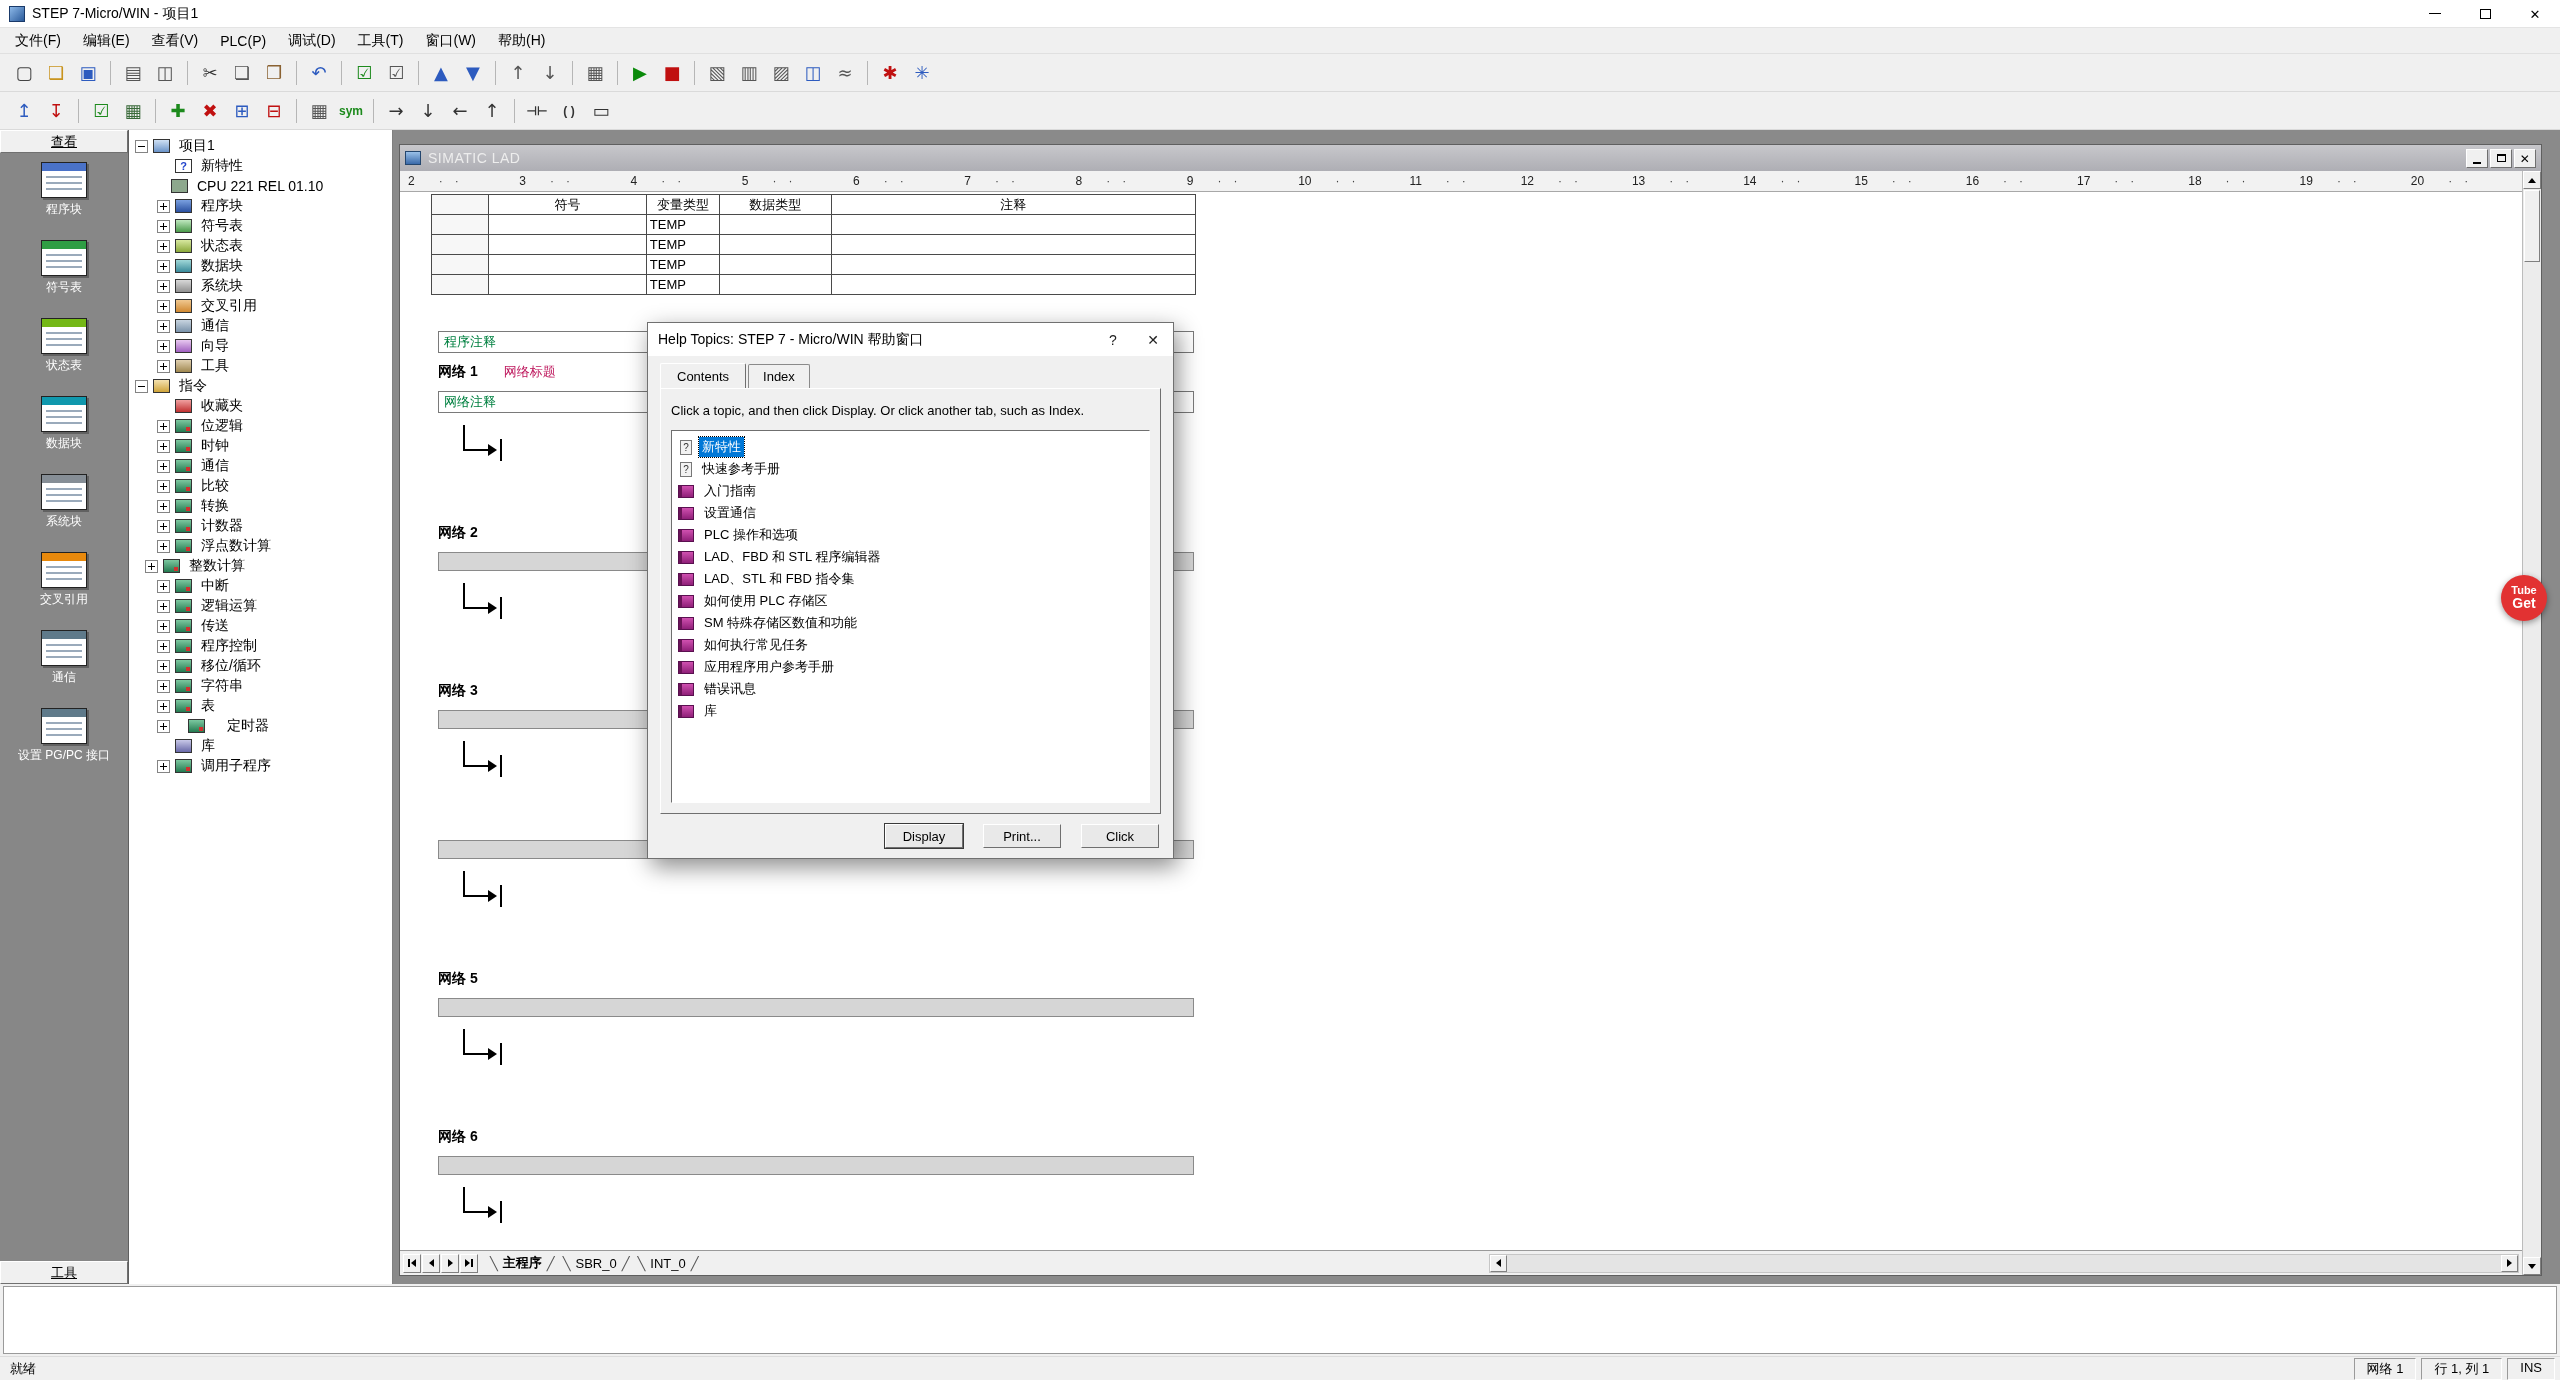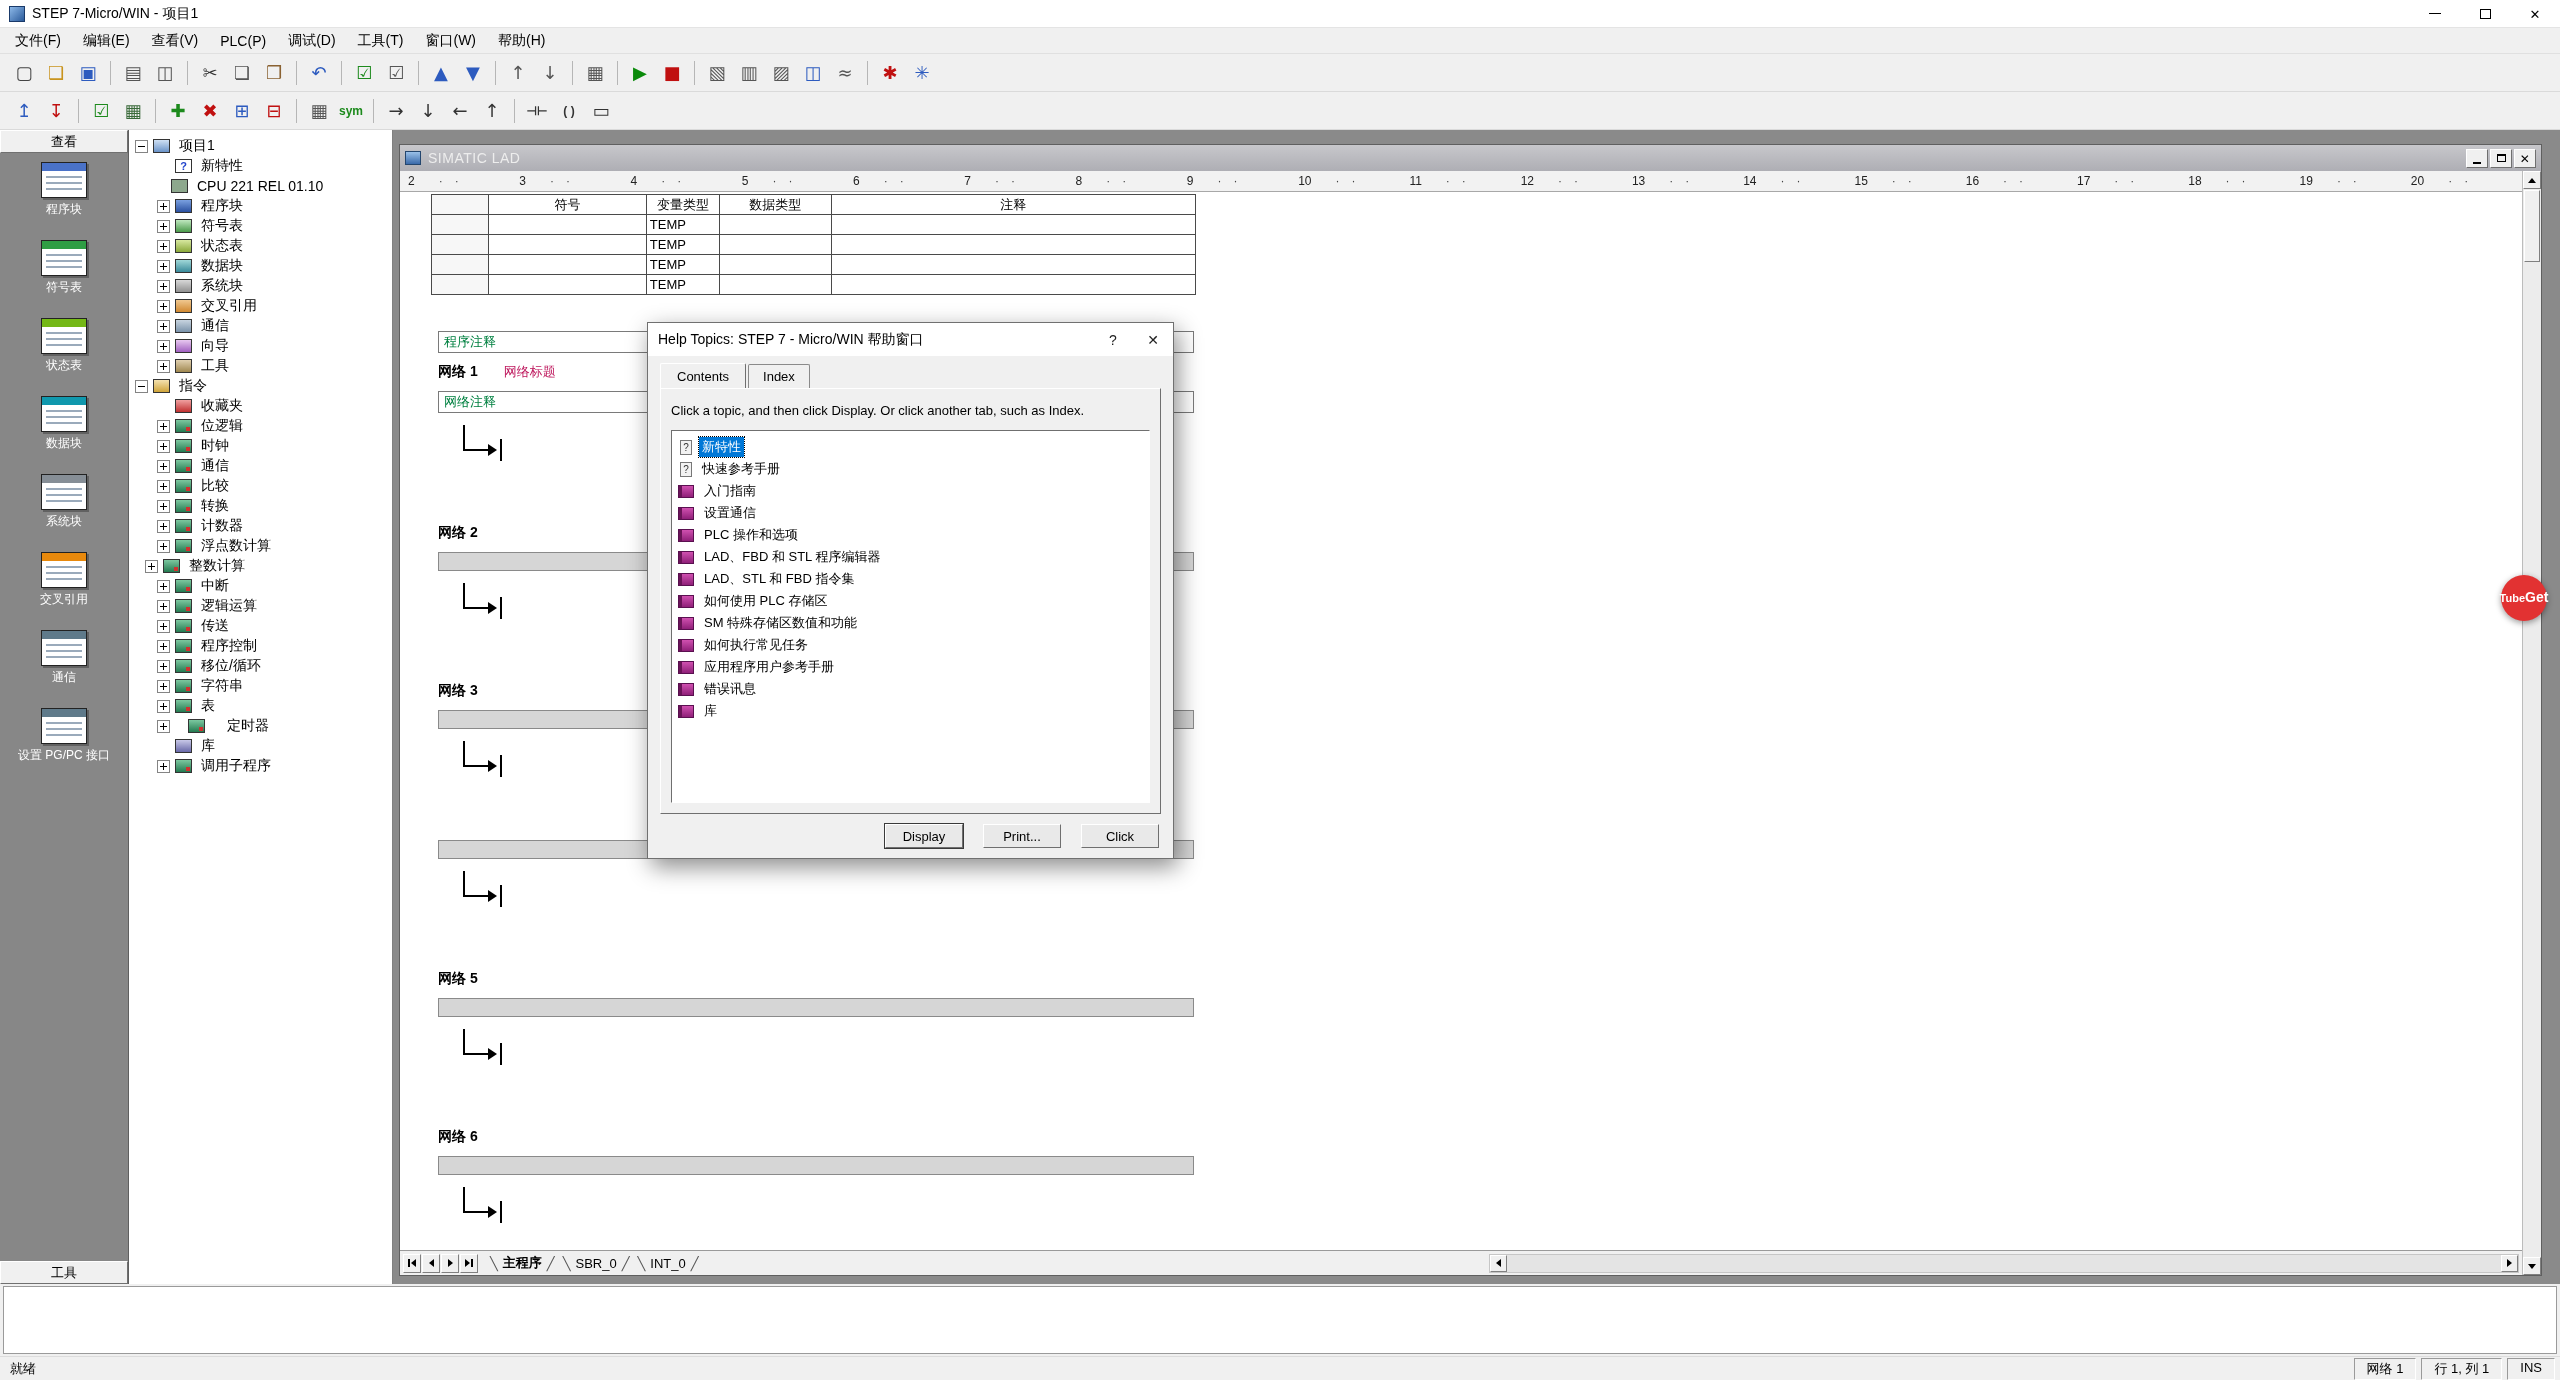--- a/index.html
+++ b/index.html
@@ -28,21 +28,21 @@
   .tb-btn { width:30px; height:30px; margin:0 1px; background:transparent; border:1px solid transparent; display:flex; align-items:center; justify-content:center; padding:0; cursor:default; }
   .tb-glyph { font-size:18px; line-height:1; font-family:"DejaVu Sans",sans-serif; }
   .tb-text { font-size:12px; font-weight:bold; font-family:"Liberation Sans",sans-serif; }
   .tb-sep { width:1px; height:24px; background:#b6b6b6; margin:0 6px; }
 
   
   .main { display:flex; height:1154px; background:#f0f0f0; }
 
   
   .navbar { width:129px; background:#878787; display:flex; flex-direction:column; border-right:1px solid #5f5f5f; }
-  .nav-header,.nav-footer { height:23px; flex:none; background:#f0f0f0; border:1px solid; border-color:#ffffff #707070 #707070 #ffffff; font-size:13px; display:flex; align-items:center; justify-content:center; }
+  .nav-header,.nav-footer { height:23px; flex:none; background:#f0f0f0; border:1px solid; border-color:#ffffff #707070 #707070 #ffffff; font-size:13px; display:flex; align-items:center; justify-content:center;text-decoration:underline; }
   .nav-footer { margin-top:auto; }
   .sb-item { height:78px; display:flex; flex-direction:column; align-items:center; padding-top:9px; }
   .sb-ico { width:46px; height:36px; background:#fff; border:1px solid #222; position:relative; box-shadow:2px 2px 0 rgba(0,0,0,.28); flex:none; }
   .sb-ico::before { content:""; position:absolute; left:0; right:0; top:0; height:8px; background:var(--accent,#4a72c8); }
   .sb-ico::after { content:""; position:absolute; left:4px; right:4px; top:13px; height:17px;
     background:repeating-linear-gradient(180deg,#9aaabb 0 2px,transparent 2px 6px); }
   .sb-label { margin-top:4px; font-size:12px; color:#ffffff; text-align:center; line-height:1.2; padding:0 2px; }
 
   
   .tree { width:264px; background:#ffffff; border-right:1px solid #808080; overflow:hidden; font-size:14px; padding-top:6px; }
@@ -158,21 +158,21 @@
   .help-page-icon { width:12px; height:15px; background:#f2f2f2; border:1px solid #777; position:relative; margin-left:2px; }
   .help-page-icon::after { content:"?"; position:absolute; left:0; right:0; top:1px; text-align:center; font-size:10px; line-height:11px; color:#333; }
   .book-icon { width:16px; height:13px; background:linear-gradient(180deg,#d050b0,#8f1f78); border:1px solid #5a1050; box-shadow:inset 3px 0 0 #6a1458; }
   .topic-label { font-size:13px; padding:1px 3px; }
   .topic-label.selected { background:#0078d7; color:#fff; outline:1px dotted #000; }
   .dlg-buttons { height:44px; flex:none; display:flex; align-items:center; justify-content:flex-end; padding:0 14px; gap:20px; }
   .dlg-push { width:78px; height:24px; background:#e9e9e9; border:1px solid; border-color:#fff #6f6f6f #6f6f6f #fff; font-size:13px; font-family:inherit; cursor:default; }
   .dlg-push.default { outline:1px solid #3a3a3a; }
 
   
-  .badge { position:absolute; right:13px; top:575px; width:46px; height:46px; border-radius:50%; background:#e23232; display:flex; flex-direction:row; align-items:center; justify-content:center; color:#fff; box-shadow:0 2px 6px rgba(0,0,0,.4); z-index:60; }
+  .badge { position:absolute; right:13px; top:575px; width:46px; height:46px; border-radius:50%; background:#e23232; display:flex; flex-direction:column; align-items:center; justify-content:center; color:#fff; box-shadow:0 2px 6px rgba(0,0,0,.4); z-index:60; }
   .badge-l1 { font-size:11px; font-weight:bold; line-height:1.1; }
   .badge-l2 { font-size:14px; font-weight:bold; line-height:1.1; }
 </style>
 </head>
 <body>
 
 <div class="app">
 
   <div class="titlebar">
     <div class="app-ico"></div>

